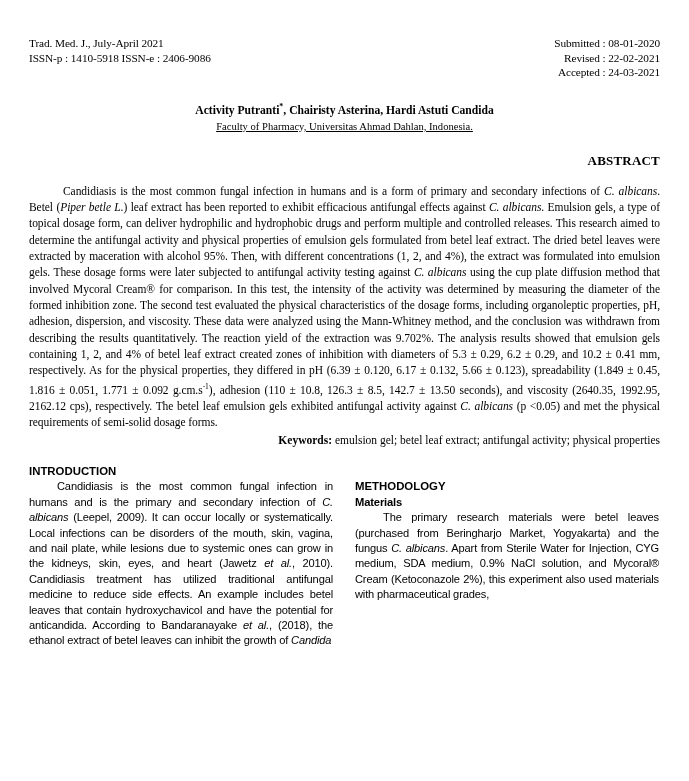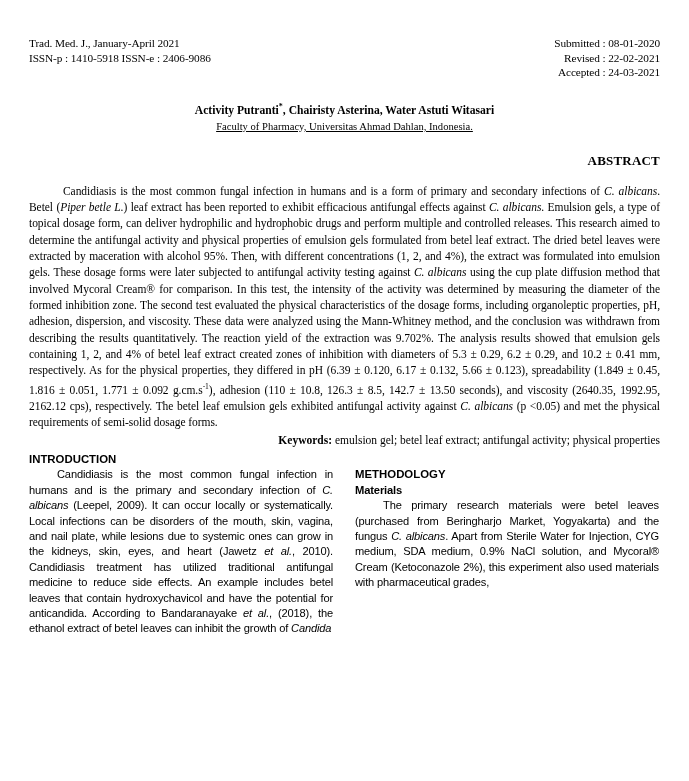--- a/index.html
+++ b/index.html
@@ -91,21 +91,21 @@
   .keywords {
     margin-top: 1px;
     font-size: 11.5px;
     line-height: 16.35px;
     text-align: right;
   }
   .keywords b { font-weight: bold; }
 
   
   .columns {
-    margin-top: 4px;
+    margin-top: 16px;
     display: flex;
     gap: 22px;
   }
   .col {
     width: 304px;
     font-family: "Liberation Sans", "DejaVu Sans", sans-serif;
     font-size: 11.1px;
     line-height: 15.4px;
     text-align: justify;
     text-justify: inter-word;
@@ -131,32 +131,32 @@
   .para { margin: 0; }
   .gap { height: 15.4px; }
 </style>
 </head>
 <body>
 
 <div class="page">
 
   <div class="masthead">
     <div class="masthead-left">
-      <div>Trad. Med. J., January-April 2021</div>
+      <div>Trad. Med. J., July-April 2021</div>
       <div>ISSN-p : 1410-5918 ISSN-e : 2406-9086</div>
     </div>
     <div class="masthead-right">
       <div>Submitted : 08-01-2020</div>
       <div>Revised : 22-02-2021</div>
       <div>Accepted : 24-03-2021</div>
     </div>
   </div>
 
 
-  <div class="authors"><span>Activity Putranti</span><sup>*</sup><span>, Chairisty Asterina, Water Astuti Witasari</span></div>
+  <div class="authors"><span>Activity Putranti</span><sup>*</sup><span>, Chairisty Asterina, Hardi Astuti Candida</span></div>
   <div class="affiliation">Faculty of Pharmacy, Universitas Ahmad Dahlan, Indonesia.</div>
 
   <div class="abstract-heading">ABSTRACT</div>
   <div class="abstract-body"><span class="indent"></span><span>Candidiasis is the most common fungal infection in humans and is a form of primary and secondary infections of </span><i>C. albicans</i><span>. Betel (</span><i>Piper betle L.</i><span>) leaf extract has been reported to exhibit efficacious antifungal effects against </span><i>C. albicans</i><span>. Emulsion gels, a type of topical dosage form, can deliver hydrophilic and hydrophobic drugs and perform multiple and controlled releases. This research aimed to determine the antifungal activity and physical properties of emulsion gels formulated from betel leaf extract. The dried betel leaves were extracted by maceration with alcohol 95%. Then, with different concentrations (1, 2, and 4%), the extract was formulated into emulsion gels. These dosage forms were later subjected to antifungal activity testing against </span><i>C. albicans</i><span> using the cup plate diffusion method that involved Mycoral Cream® for comparison. In this test, the intensity of the activity was determined by measuring the diameter of the formed inhibition zone. The second test evaluated the physical characteristics of the dosage forms, including organoleptic properties, pH, adhesion, dispersion, and viscosity. These data were analyzed using the Mann-Whitney method, and the conclusion was withdrawn from describing the results quantitatively. The reaction yield of the extraction was 9.702%. The analysis results showed that emulsion gels containing 1, 2, and 4% of betel leaf extract created zones of inhibition with diameters of 5.3 ± 0.29, 6.2 ± 0.29, and 10.2 ± 0.41 mm, respectively. As for the physical properties, they differed in pH (6.39 ± 0.120, 6.17 ± 0.132, 5.66 ± 0.123), spreadability (1.849 ± 0.45, 1.816 ± 0.051, 1.771 ± 0.092 g.cm.s</span><sup>-1</sup><span>), adhesion (110 ± 10.8, 126.3 ± 8.5, 142.7 ± 13.50 seconds), and viscosity (2640.35, 1992.95, 2162.12 cps), respectively. The betel leaf emulsion gels exhibited antifungal activity against </span><i>C. albicans</i><span> (p &lt;0.05) and met the physical requirements of semi-solid dosage forms.</span></div>
 
   <div class="keywords"><b>Keywords:</b><span> emulsion gel; betel leaf extract; antifungal activity; physical properties</span></div>
 
   <div class="columns">
 
     <div class="col">

